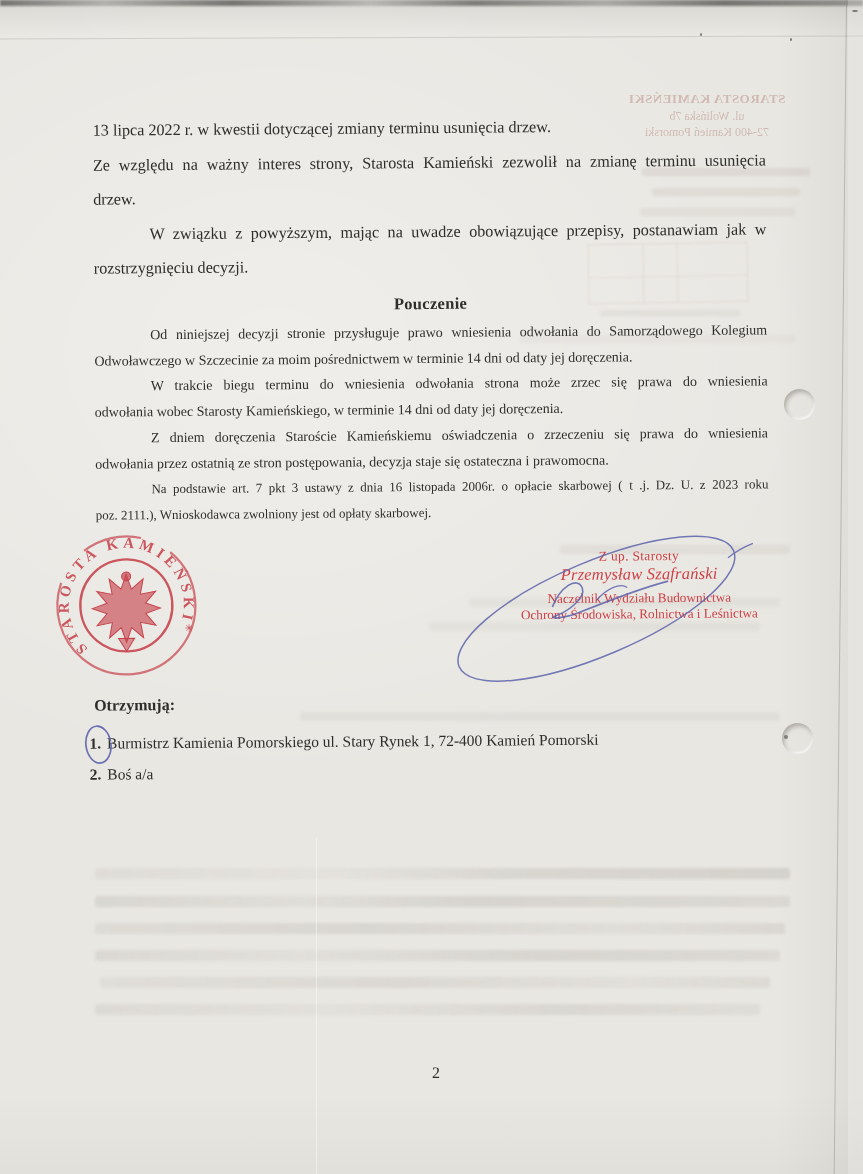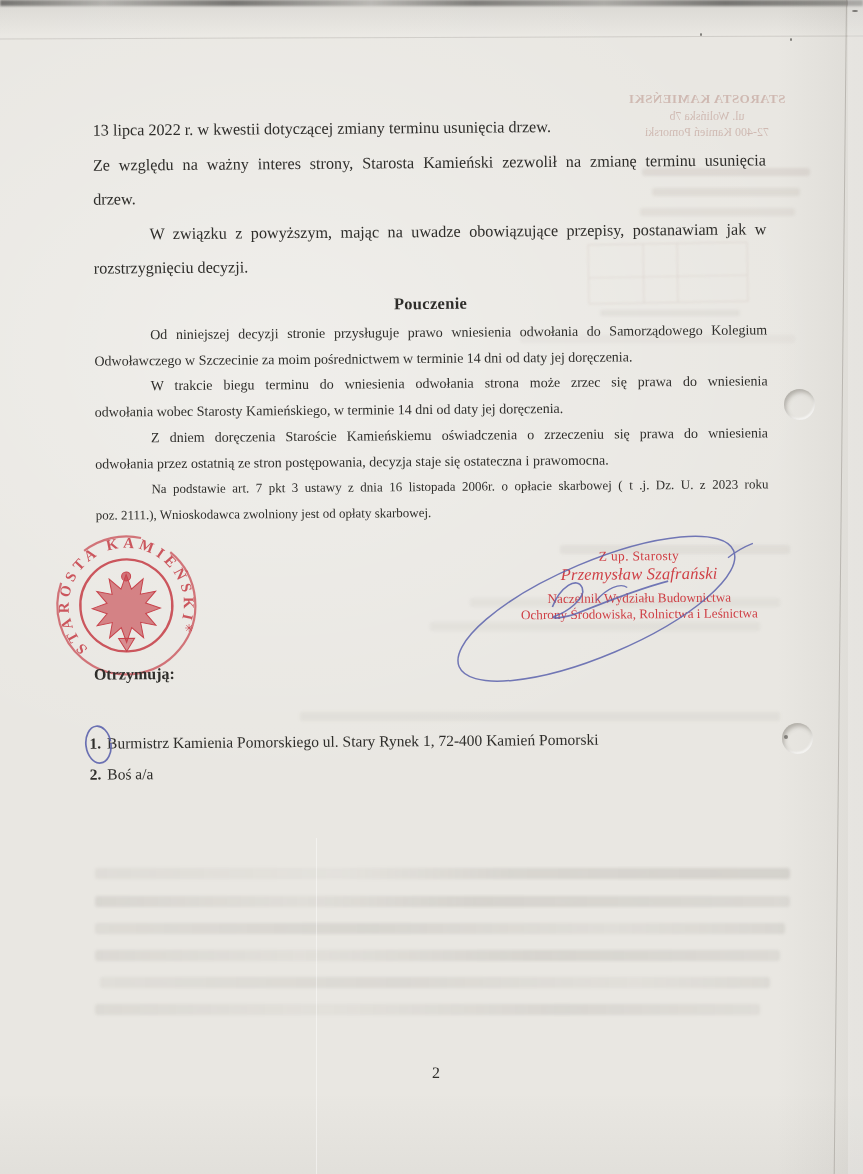--- a/index.html
+++ b/index.html
@@ -30,21 +30,21 @@
   .b-pou .line{line-height:25.7px;}
 
   
   .sig{position:absolute;left:505px;top:551px;width:268px;text-align:center;line-height:1;}
   .sig .l1{font-size:13.5px;letter-spacing:.3px;}
   .sig .nm{font-size:16.5px;font-style:italic;margin-top:3px;letter-spacing:.2px;}
   .sig .t1{font-size:13.2px;margin-top:9px;}
   .sig .t2{font-size:13.2px;margin-top:3px;}
 
   
-  .rec-h{position:absolute;left:93px;top:663px;font-weight:bold;font-size:16px;}
+  .rec-h{position:absolute;left:93px;top:694px;font-weight:bold;font-size:16px;}
   .rec-items{position:absolute;left:88px;top:726px;font-size:15.5px;}
   .rec-items .itm{line-height:30.5px;white-space:nowrap;}
   .rec-items .num{font-weight:bold;margin-right:6px;}
 
   .pageno{position:absolute;left:96px;top:1064px;width:672px;text-align:center;font-size:16px;}
 
   
   .ghost-head{
     position:absolute;left:592px;top:92px;width:230px;text-align:center;
     transform:scaleX(-1);color:#b4897f;opacity:.48;filter:blur(.6px);line-height:1;

